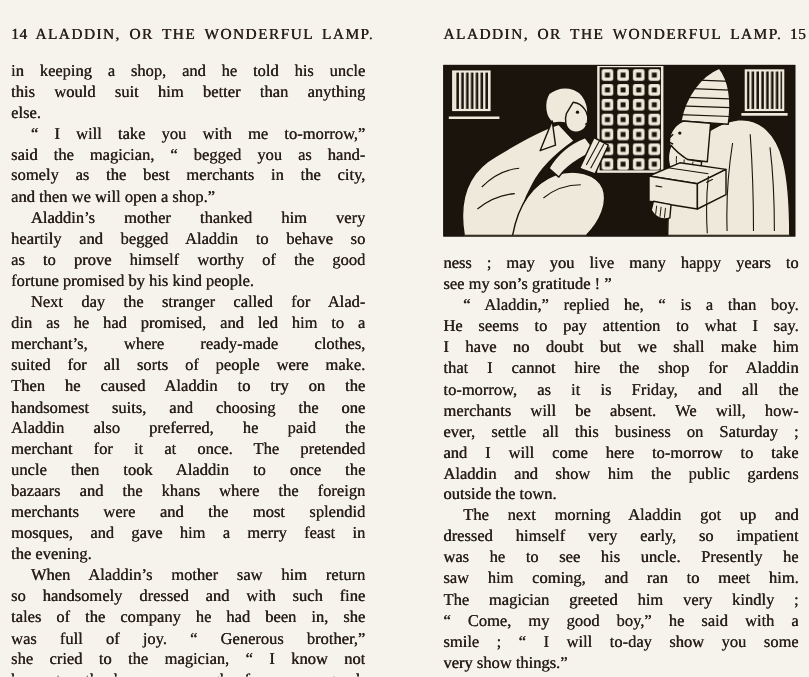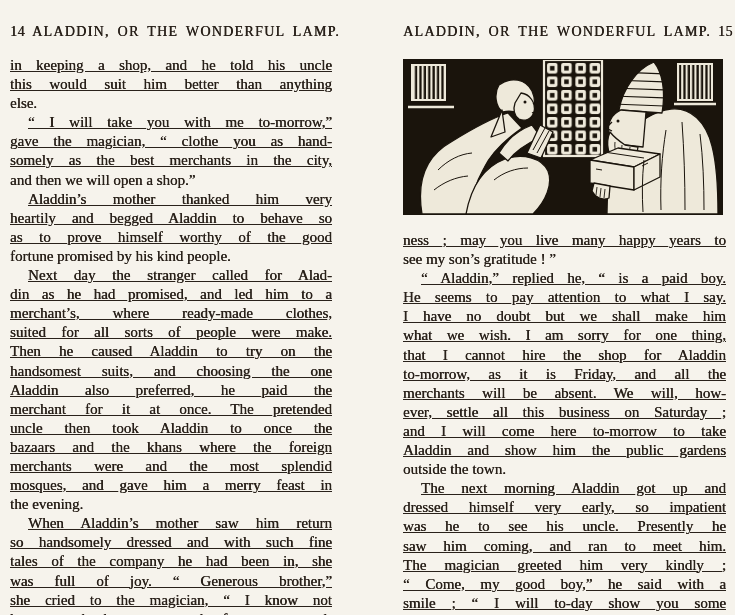--- a/index.html
+++ b/index.html
@@ -26,21 +26,21 @@
   .rh-gap { display: inline-block; width: 7px; }
 
   .column { margin-top: 16px; }
   .page-right .column { }
 
   .line {
     font-size: 15px; line-height: 19.1px; height: 19.1px;
     overflow: hidden; white-space: nowrap;
     text-shadow: 0.3px 0 0 currentColor;
   }
-  .line.jfy { white-space: normal; text-align: justify; text-align-last: justify; text-decoration: underline; }
+  .line.jfy { white-space: normal; text-align: justify; text-align-last: justify; }
   .line.ind { text-indent: 18px; }
 
   figure.illustration {
     margin: 19px 0 0 0; padding: 0;
     width: 318px; height: 154px;
     border: 1px solid #1a140c;
     background: #1a140c;
   }
   figure.illustration svg { display: block; }
 </style>
@@ -51,21 +51,21 @@
 
   <div class="page page-left">
     <div class="running-head">
       <span class="pagenum">14</span><span class="rh-gap"></span><span>ALADDIN, OR THE WONDERFUL LAMP.</span>
     </div>
     <div class="column">
         <div class="line jfy">in keeping a shop, and he told his uncle</div>
         <div class="line jfy">this would suit him better than anything</div>
         <div class="line">else.</div>
         <div class="line ind jfy">“ I will take you with me to-morrow,”</div>
-        <div class="line jfy">gave the magician, “ clothe you as hand-</div>
+        <div class="line jfy">said the magician, “ begged you as hand-</div>
         <div class="line jfy">somely as the best merchants in the city,</div>
         <div class="line">and then we will open a shop.”</div>
         <div class="line ind jfy">Aladdin’s mother thanked him very</div>
         <div class="line jfy">heartily and begged Aladdin to behave so</div>
         <div class="line jfy">as to prove himself worthy of the good</div>
         <div class="line">fortune promised by his kind people.</div>
         <div class="line ind jfy">Next day the stranger called for Alad-</div>
         <div class="line jfy">din as he had promised, and led him to a</div>
         <div class="line jfy">merchant’s, where ready-made clothes,</div>
         <div class="line jfy">suited for all sorts of people were make.</div>
@@ -156,24 +156,23 @@
           <path d="M 190,123 L 206,126 L 205,138 C 198,141 191,137 188,131 Z"></path>
           <path d="M 193,127 L 192,135 M 197,128 L 196,137 M 201,129 L 200,138" fill="none" stroke-width="0.9"></path>
           <path d="M 262,70 C 258,95 256,120 257,150 M 278,62 C 280,90 281,120 281,150 M 296,74 C 299,98 300,124 300,150 M 240,100 C 238,118 238,136 239,152" fill="none" stroke-width="1"></path>
         </g>
       </svg>
     </figure>
 
     <div class="column">
         <div class="line jfy">ness ; may you live many happy years to</div>
         <div class="line">see my son’s gratitude ! ”</div>
-        <div class="line ind jfy">“ Aladdin,” replied he, “ is a paid boy.</div>
+        <div class="line ind jfy">“ Aladdin,” replied he, “ is a than boy.</div>
         <div class="line jfy">He seems to pay attention to what I say.</div>
         <div class="line jfy">I have no doubt but we shall make him</div>
-        <div class="line jfy">what we wish. I am sorry for one thing,</div>
         <div class="line jfy">that I cannot hire the shop for Aladdin</div>
         <div class="line jfy">to-morrow, as it is Friday, and all the</div>
         <div class="line jfy">merchants will be absent. We will, how-</div>
         <div class="line jfy">ever, settle all this business on Saturday ;</div>
         <div class="line jfy">and I will come here to-morrow to take</div>
         <div class="line jfy">Aladdin and show him the public gardens</div>
         <div class="line">outside the town.</div>
         <div class="line ind jfy">The next morning Aladdin got up and</div>
         <div class="line jfy">dressed himself very early, so impatient</div>
         <div class="line jfy">was he to see his uncle. Presently he</div>

